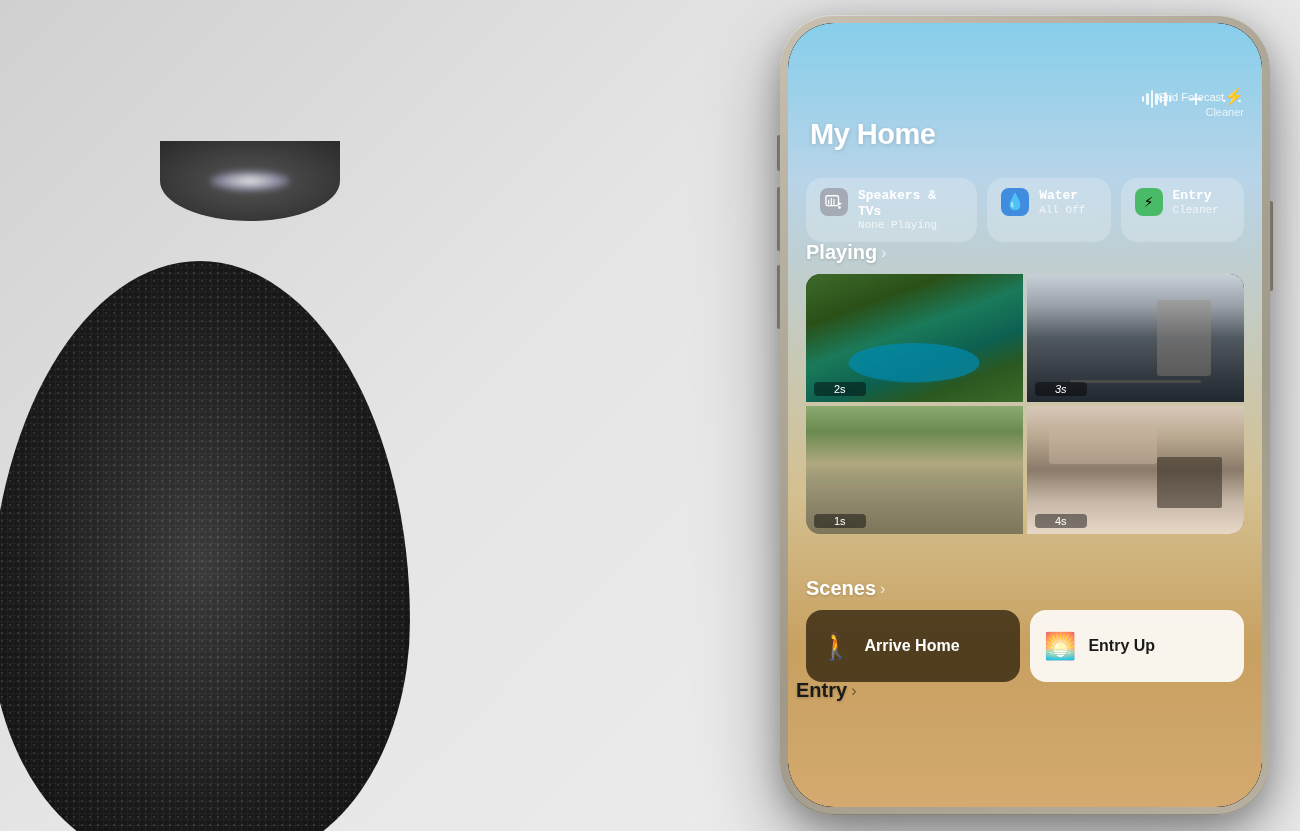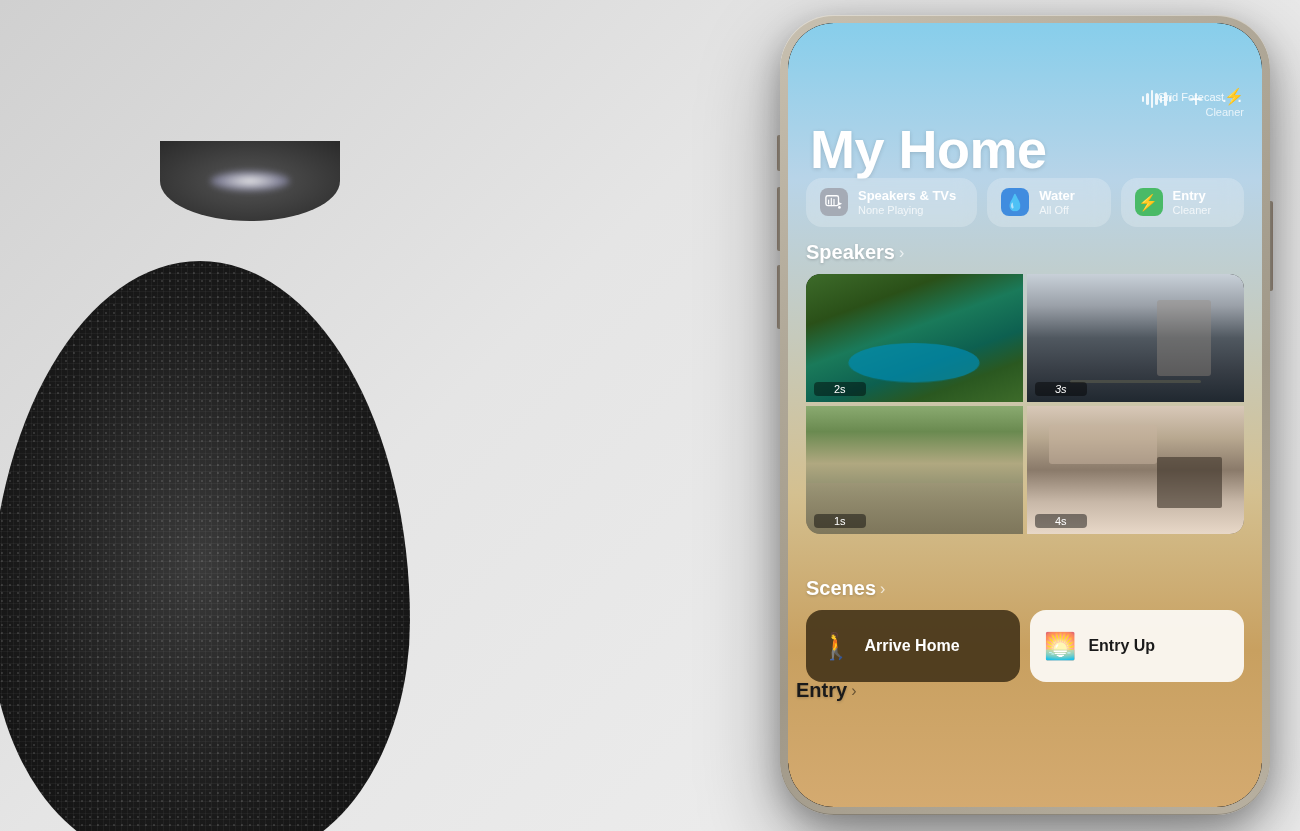--- a/index.html
+++ b/index.html
@@ -230,21 +230,21 @@
       color: rgba(255,255,255,0.9);
       font-size: 22px;
       cursor: pointer;
     }
 
     
     .home-title {
       position: absolute;
       top: 95px;
       left: 22px;
-      font-size: 54px;
+      font-size: 29px;
       font-weight: 700;
       color: #fff;
       letter-spacing: -0.5px;
       z-index: 10;
       text-shadow: 0 1px 4px rgba(0,0,0,0.15);
     }
 
     
     .chips-row {
       position: absolute;
@@ -258,20 +258,21 @@
 
     .chip {
       background: rgba(255,255,255,0.22);
       backdrop-filter: blur(10px);
       border-radius: 16px;
       padding: 10px 14px;
       display: flex;
       gap: 10px;
       flex: 1;
       cursor: pointer;
+      font-family: Liberation Mono, monospace;
     }
 
     .chip.speakers { flex: 1.5; }
 
     .chip-icon {
       width: 28px;
       height: 28px;
       border-radius: 8px;
       display: flex;
       align-items: center;
@@ -608,21 +609,21 @@
             <div class="chip-text">
               <div class="chip-title">Entry</div>
               <div class="chip-sub">Cleaner</div>
             </div>
           </div>
 
         </div>
 
         <div class="cameras-section">
           <div class="section-header">
-            <span class="section-title">Speakers</span>
+            <span class="section-title">Playing</span>
             <span class="section-chevron">›</span>
           </div>
           <div class="cameras-grid">
 
             <div class="camera-feed top-left">
               <div class="camera-detail-pool">
                 <div class="pool-bg"></div>
                 <div class="pool-oval"></div>
               </div>
               <span class="camera-timestamp">2s</span>

